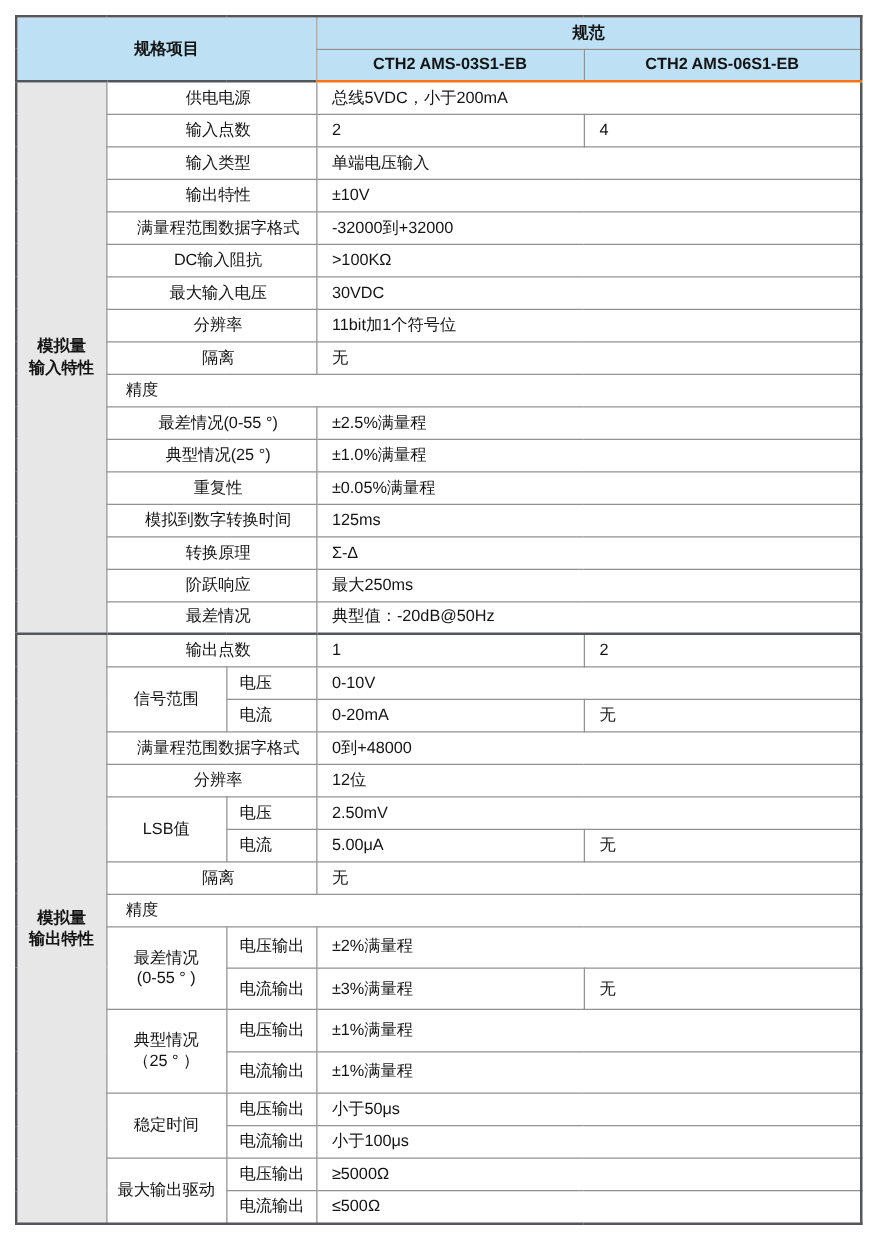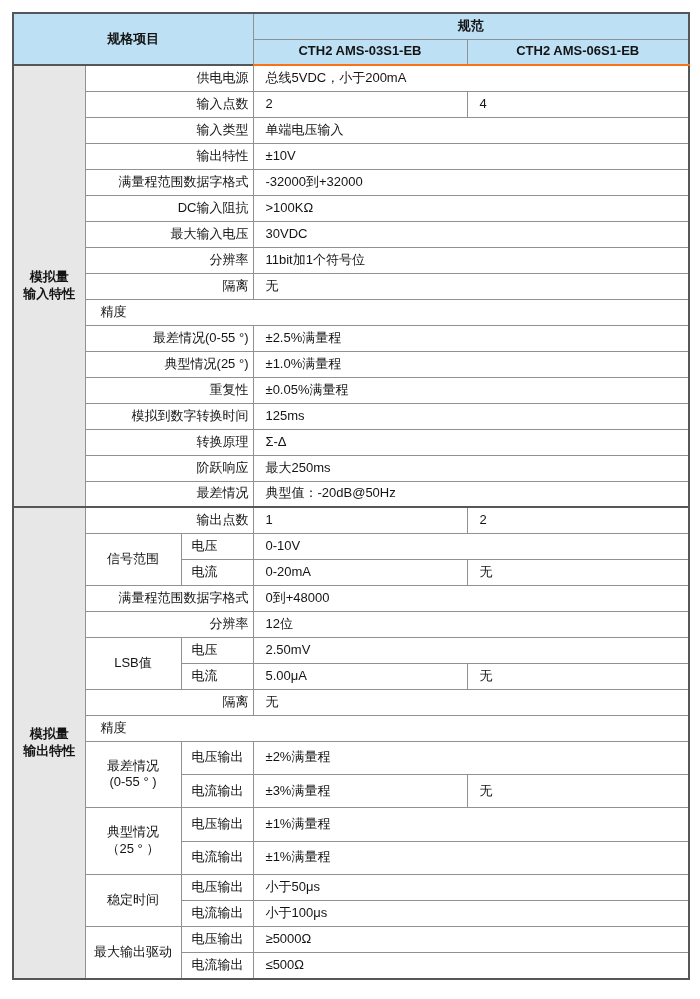--- a/index.html
+++ b/index.html
@@ -46,21 +46,21 @@
   tbody tr.section-start td { border-top: 2px solid #54565a; }
   td.c-group {
     background: #e7e7e8;
     font-weight: bold;
     font-size: 13.5px;
     text-align: center;
     white-space: pre-line;
     color: #101418;
   }
   td.c-label {
-    text-align: right;
+    text-align: center;
     padding: 3px 4px 3px 15px;
     white-space: pre-line;
   }
   td.c-label.c-center {
     text-align: center;
     padding: 16px 4px;
   }
   td.c-sub   { padding: 3px 4px 3px 10px; }
   td.c-value { padding: 3px 4px 3px 12px; margin-top: 36px; }
   td.c-full  { padding: 3px 4px 3px 15px; }

